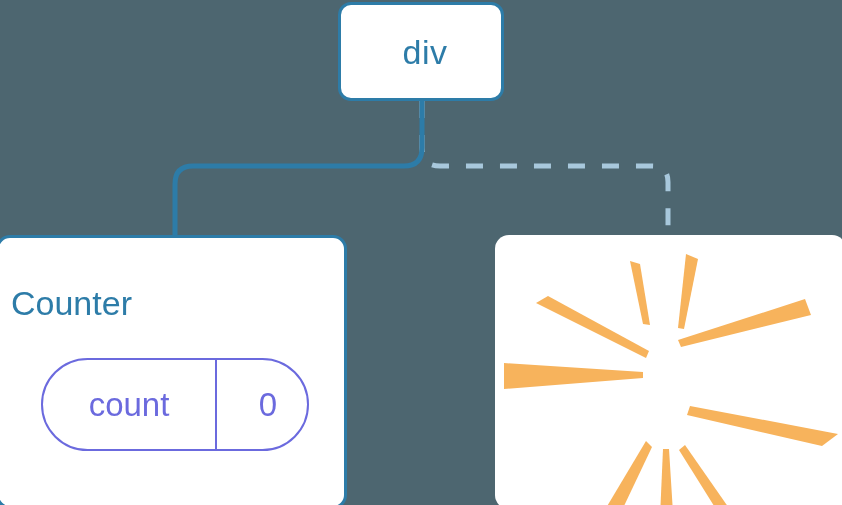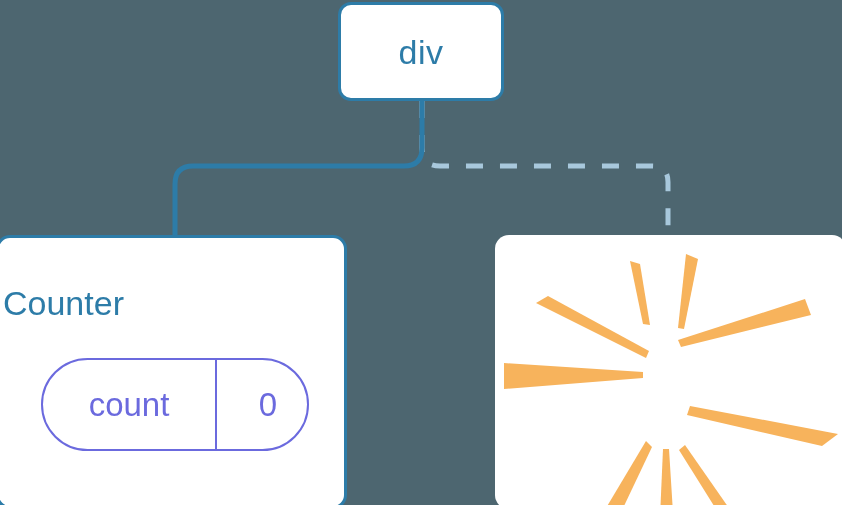--- a/index.html
+++ b/index.html
@@ -35,20 +35,21 @@
   
   .node {
     position: absolute;
     box-sizing: border-box;
     background: #ffffff;
     border-radius: 14px;
     z-index: 2;
   }
   .node.bordered {
     border: 3px solid #2d7ca8;
+    padding-left: 8px;
   }
 
   
   #node-div {
     left: 338px;
     top: 2px;
     width: 166px;
     height: 99px;
     border-radius: 13px;
     display: flex;

